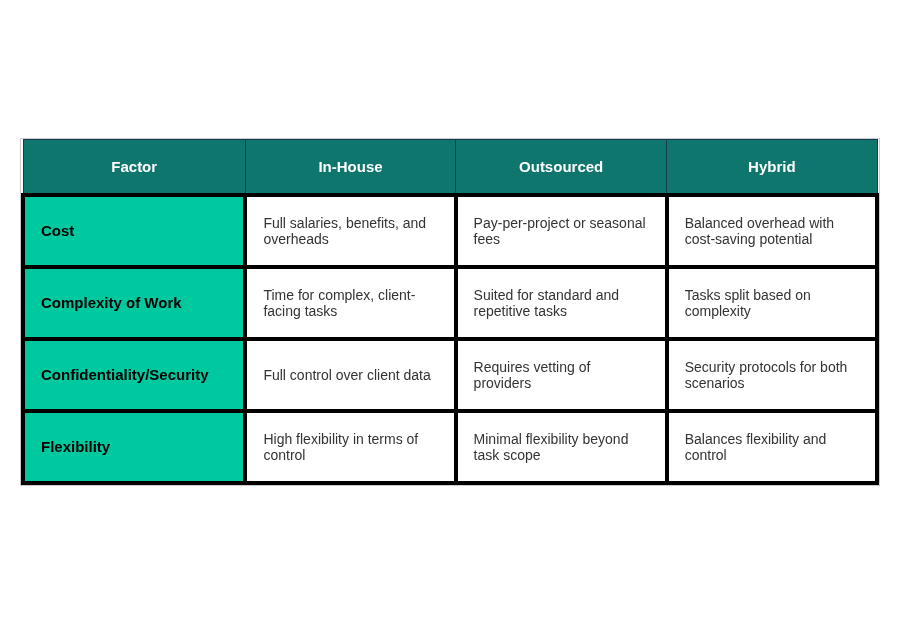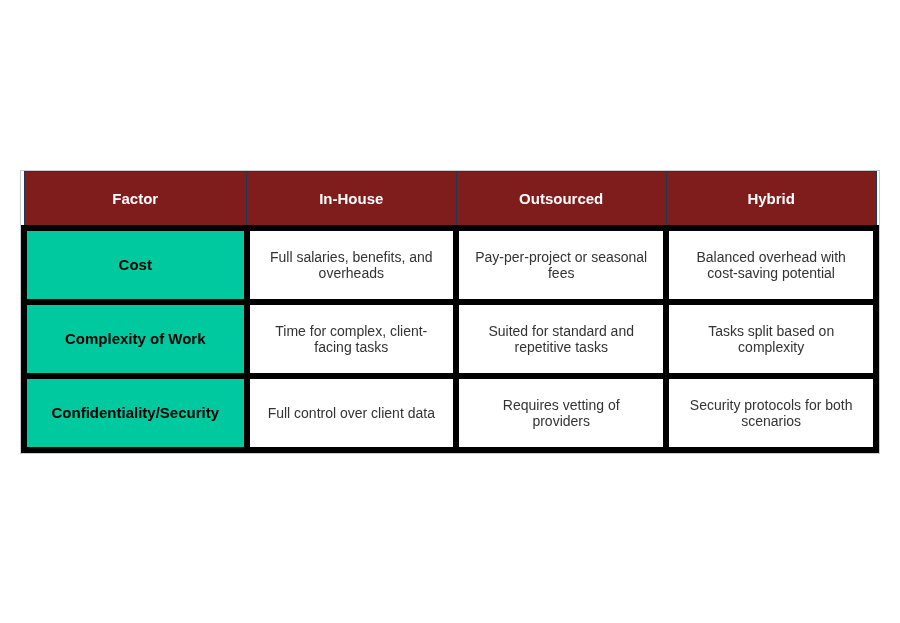--- a/index.html
+++ b/index.html
@@ -24,43 +24,42 @@
       border: 1px solid #ccc;
       overflow: hidden;
     }
 
     table {
       width: 100%;
       border-collapse: collapse;
     }
 
     thead tr {
-      background-color: #7f1d1d;
+      background-color: #0f766e;
       border-radius: 27px;
     }
 
     thead th {
       color: #ffffff;
       font-weight: bold;
       font-size: 15px;
       padding: 18px 12px;
       text-align: center;
       border: 1px solid #1a3a52;
     }
 
     tbody tr {
       border-bottom: 1px solid #ccc;
     }
 
     tbody td {
       padding: 18px 16px;
-      text-align: center;
       font-size: 14px;
       color: #333;
-      border: 6px solid #000000;
+      border: 4px solid #000000;
       vertical-align: middle;
     }
 
     tbody td.factor-cell {
       background-color: #00c9a0;
       font-weight: bold;
       font-size: 15px;
       color: #000;
       width: 225px;
     }
@@ -102,15 +101,21 @@
           <td class="col-inhouse">Time for complex, client-facing tasks</td>
           <td class="col-outsourced">Suited for standard and repetitive tasks</td>
           <td class="col-hybrid">Tasks split based on complexity</td>
         </tr>
         <tr>
           <td class="factor-cell">Confidentiality/Security</td>
           <td class="col-inhouse">Full control over client data</td>
           <td class="col-outsourced">Requires vetting of providers</td>
           <td class="col-hybrid">Security protocols for both scenarios</td>
         </tr>
+        <tr>
+          <td class="factor-cell">Flexibility</td>
+          <td class="col-inhouse">High flexibility in terms of control</td>
+          <td class="col-outsourced">Minimal flexibility beyond task scope</td>
+          <td class="col-hybrid">Balances flexibility and control</td>
+        </tr>
       </tbody>
   </table>
 </div>
 
 </body></html>

